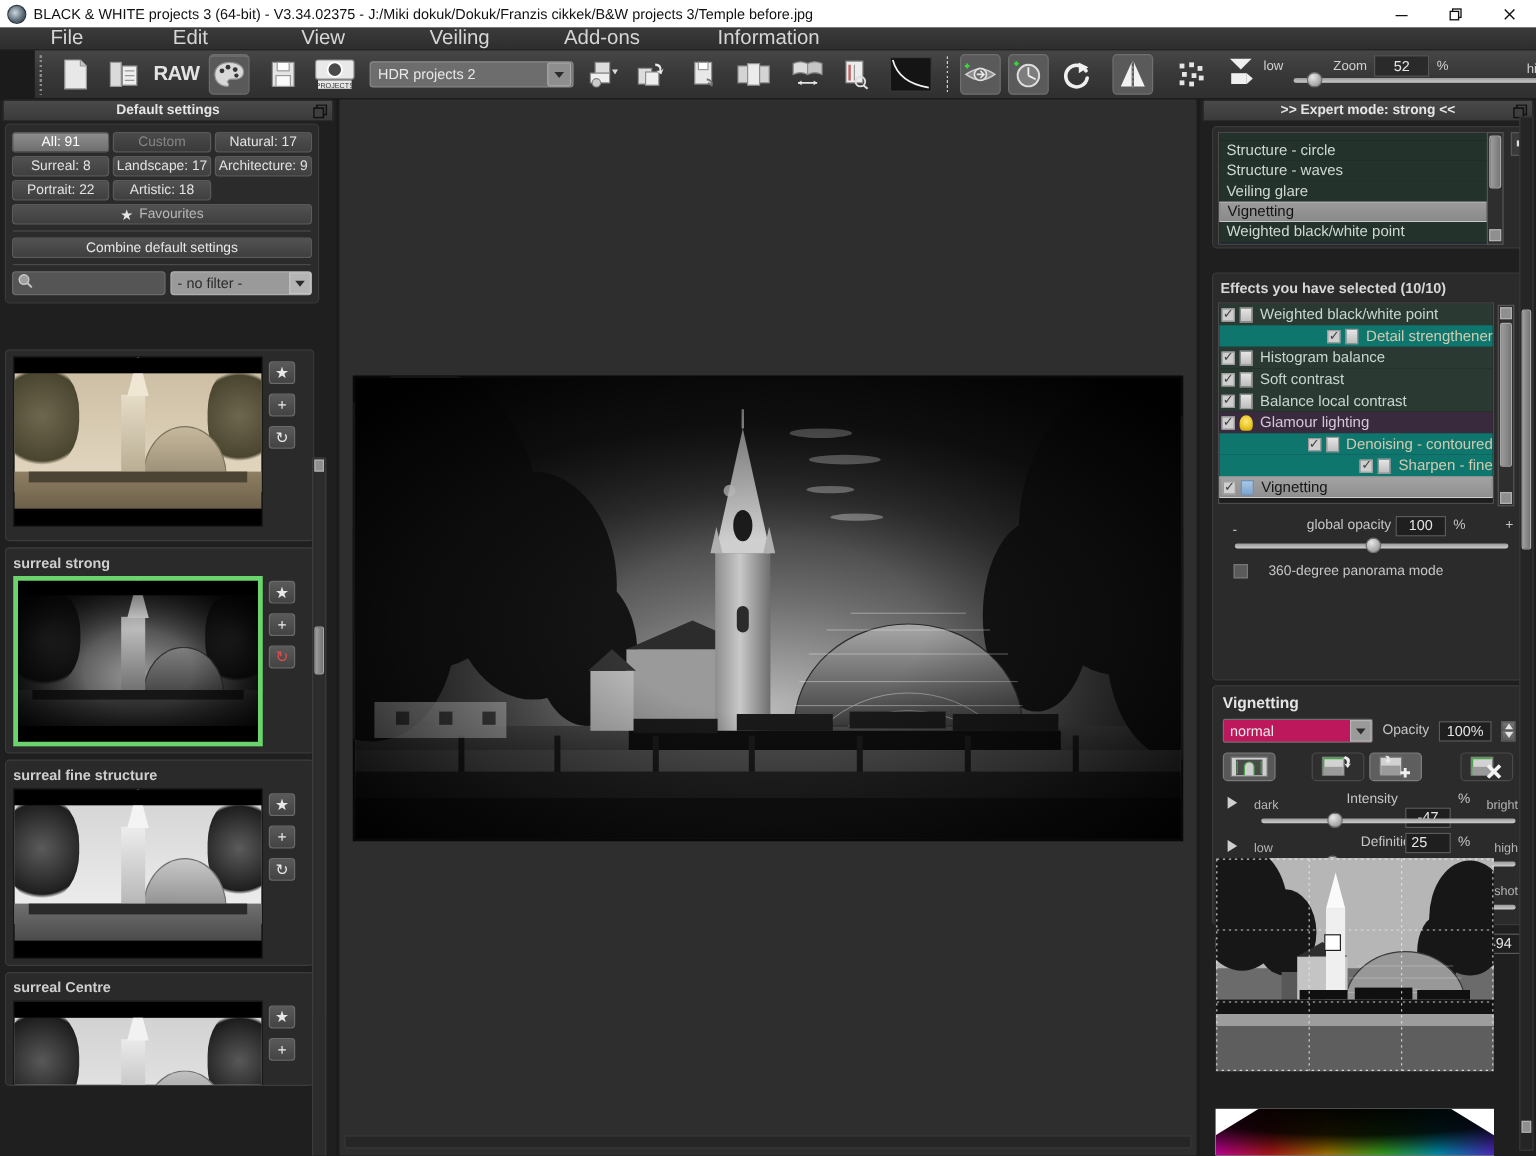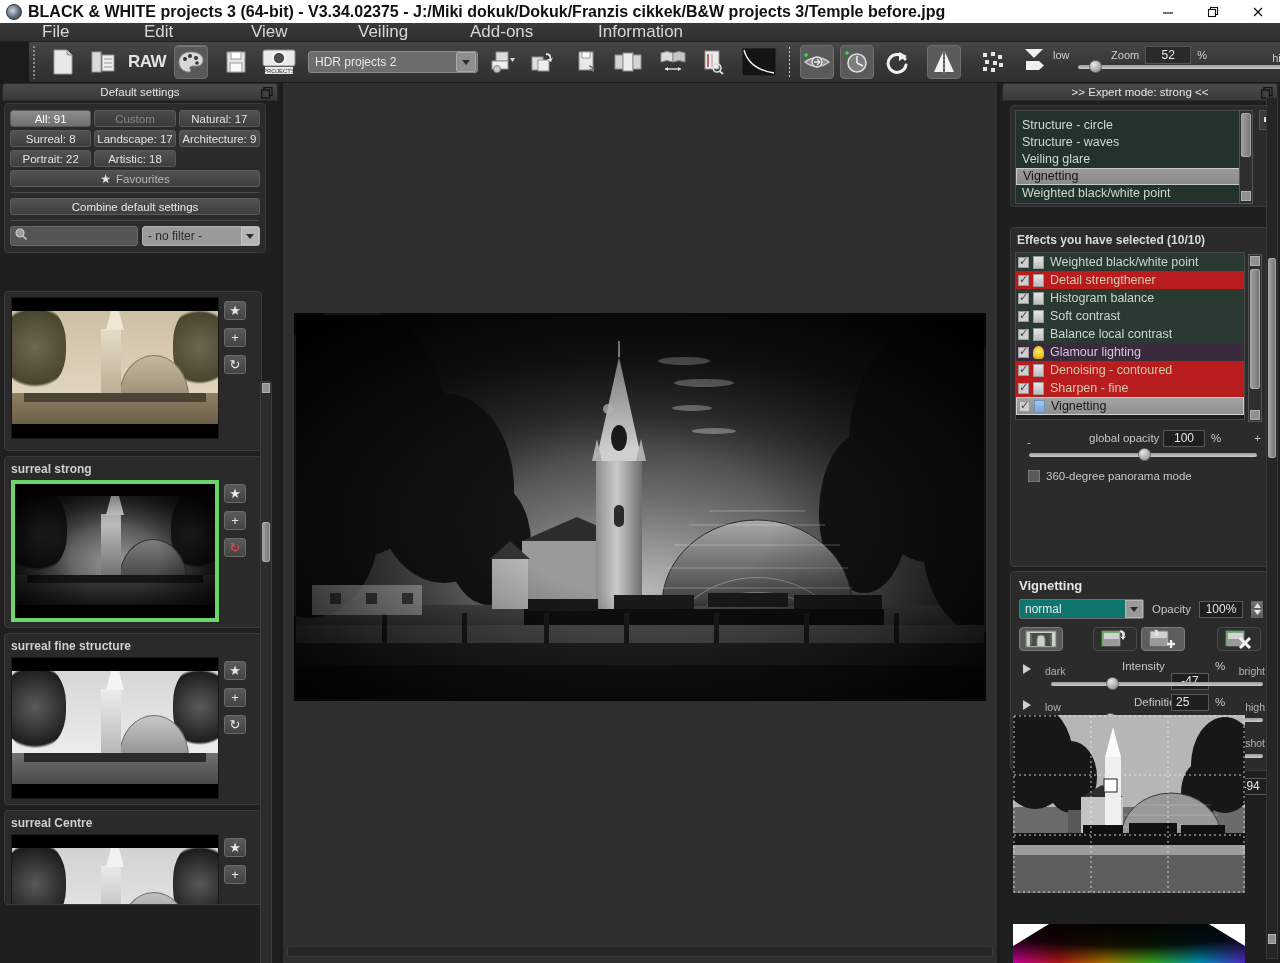--- a/index.html
+++ b/index.html
@@ -18,21 +18,21 @@
     background: #ffffff;
     display: flex; align-items: center;
   }
   #app-icon {
     width: 16px; height: 16px; margin-left: 6px; margin-right: 6px;
     border-radius: 50%;
     background: radial-gradient(circle at 40% 40%, #cfd6dc 0%, #5e6e7a 55%, #22303a 100%);
     border: 1px solid #2b3840; flex: none;
   }
   #title-text {
-    font-size: 16px; color: #111; white-space: nowrap; flex: 1; font-weight: bold;
+    font-size: 12px; color: #111; white-space: nowrap; flex: 1;
   }
   .win-btn {
     width: 45px; height: 23px; display: flex; align-items: center; justify-content: center;
     color: #111; font-size: 13px; flex: none;
   }
   .win-btn svg { display: block; }
 
   
   #menubar {
     position: absolute; top: 23px; left: 0; width: 1280px; height: 19px;
@@ -87,21 +87,21 @@
   }
   .sl-track { height: 4px; background: linear-gradient(#9a9a9a,#cdcdcd); border-radius: 2px; position: relative; }
   .sl-knob { position: absolute; width: 13px; height: 13px; border-radius: 50%;
     background: radial-gradient(circle at 35% 30%, #e8e8e8, #a3a3a3 70%, #7a7a7a);
     border: 1px solid #6d6d6d; top: -5px; }
 
   
   .panel-head {
     height: 18px; background: linear-gradient(#4a4a4a,#3a3a3a);
     display: flex; align-items: center; justify-content: center;
-    font-size: 11.5px; font-weight: normal; color: #e4e4e4;
+    font-size: 11.5px; font-weight: bold; color: #e4e4e4;
     border: 1px solid #2a2a2a; border-radius: 3px 3px 0 0; position: relative;
   }
   .panel-head .undock {
     position: absolute; right: 4px; top: 3px; width: 12px; height: 12px;
   }
 
   
   #left {
     position: absolute; top: 83px; left: 0; width: 280px; height: 880px;
     background: #1f1f1f;
@@ -243,33 +243,33 @@
   }
   .eff-row .cb:after {
     content: "✓"; position: absolute; left: 0px; top: -3px; font-size: 11px; color: #444;
   }
   .eff-row .ic { width: 11px; height: 13px; margin-right: 6px; flex: none; }
   .eff-row .doc { background: linear-gradient(#e6e6e6,#bdbdbd); border: 1px solid #999; }
   .eff-row .bulb { background: radial-gradient(circle at 50% 40%, #ffe77a, #e8c41f 60%, #b99a10);
     border-radius: 50% 50% 30% 30%; border: none; }
   .eff-row .blue-doc { background: linear-gradient(#a9c8e8,#7ba4cf); border: 1px solid #6f94bb; }
   .eff-row.green { background: #2a3a33; color: #c9d6cf; }
-  .eff-row.olive { background: #b91c1c; color: #d0cbb0; }
+  .eff-row.olive { background: #0f766e; color: #d0cbb0; justify-content: flex-end; }
   .eff-row.purple { background: #3a2a3e; color: #d5c6dc; }
   .eff-row.sel { background: linear-gradient(#a2a2a2,#8f8f8f); color: #161616; border: 1px solid #cfcfcf; }
 
   .num-field {
     background: #1f1f1f; border: 1px solid #5a5a5a; color: #e4e4e4;
     font-size: 12px; text-align: center; height: 17px; line-height: 15px;
   }
   .lbl { font-size: 11.5px; color: #c6c6c6; }
   .lbl-sm { font-size: 10.5px; color: #b4b4b4; }
 
   .vg-select {
-    width: 125px; height: 20px; background: #0f766e; border: 1px solid #6e6e6e; border-radius: 2px;
+    width: 125px; height: 20px; background: #be185d; border: 1px solid #6e6e6e; border-radius: 2px;
     display: flex; align-items: center; position: relative;
   }
   .vg-select .val { font-size: 12px; color: #eaeaea; padding-left: 5px; flex: 1; }
   .vg-select .arrow { width: 18px; height: 18px; background: #9a9a9a; border: 1px solid #b4b4b4;
     display: flex; align-items: center; justify-content: center; }
 
   .spinner { width: 12px; height: 17px; display: flex; flex-direction: column;
     border: 1px solid #666; }
   .spinner div { flex: 1; background: linear-gradient(#777,#5a5a5a); display:flex; align-items:center; justify-content:center; }
 
@@ -859,21 +859,21 @@
       <span class="lbl" style="position:absolute;left:12px;top:6px">-</span>
       <span class="lbl" style="position:absolute;left:74px;top:2px">global opacity</span>
       <span class="num-field" style="position:absolute;left:148px;top:0;width:42px">100</span>
       <span class="lbl" style="position:absolute;left:196px;top:2px">%</span>
       <span class="lbl" style="position:absolute;right:10px;top:2px">+</span>
       <div class="sl-track" style="position:absolute;left:14px;right:14px;top:23px">
         <div class="sl-knob" style="left:48%"></div>
       </div>
     </div>
 
-    <div style="display:flex;align-items:center;gap:6px;margin:6px 0 0 13px">
+    <div style="display:flex;align-items:center;gap:17px;margin:6px 0 0 13px">
       <span style="width:12px;height:12px;background:#5a5a5a;border:1px solid #777"></span>
       <span class="lbl">360-degree panorama mode</span>
     </div>
   </div>
 
   <div class="rbox" style="position:absolute;top:488px;left:5px;width:266px;height:200px;padding:6px 8px">
     <div style="font-size:13px;font-weight:bold;color:#e4e4e4;margin-bottom:6px">Vignetting</div>
 
     <div style="display:flex;align-items:center;gap:8px">
       <div class="vg-select">

